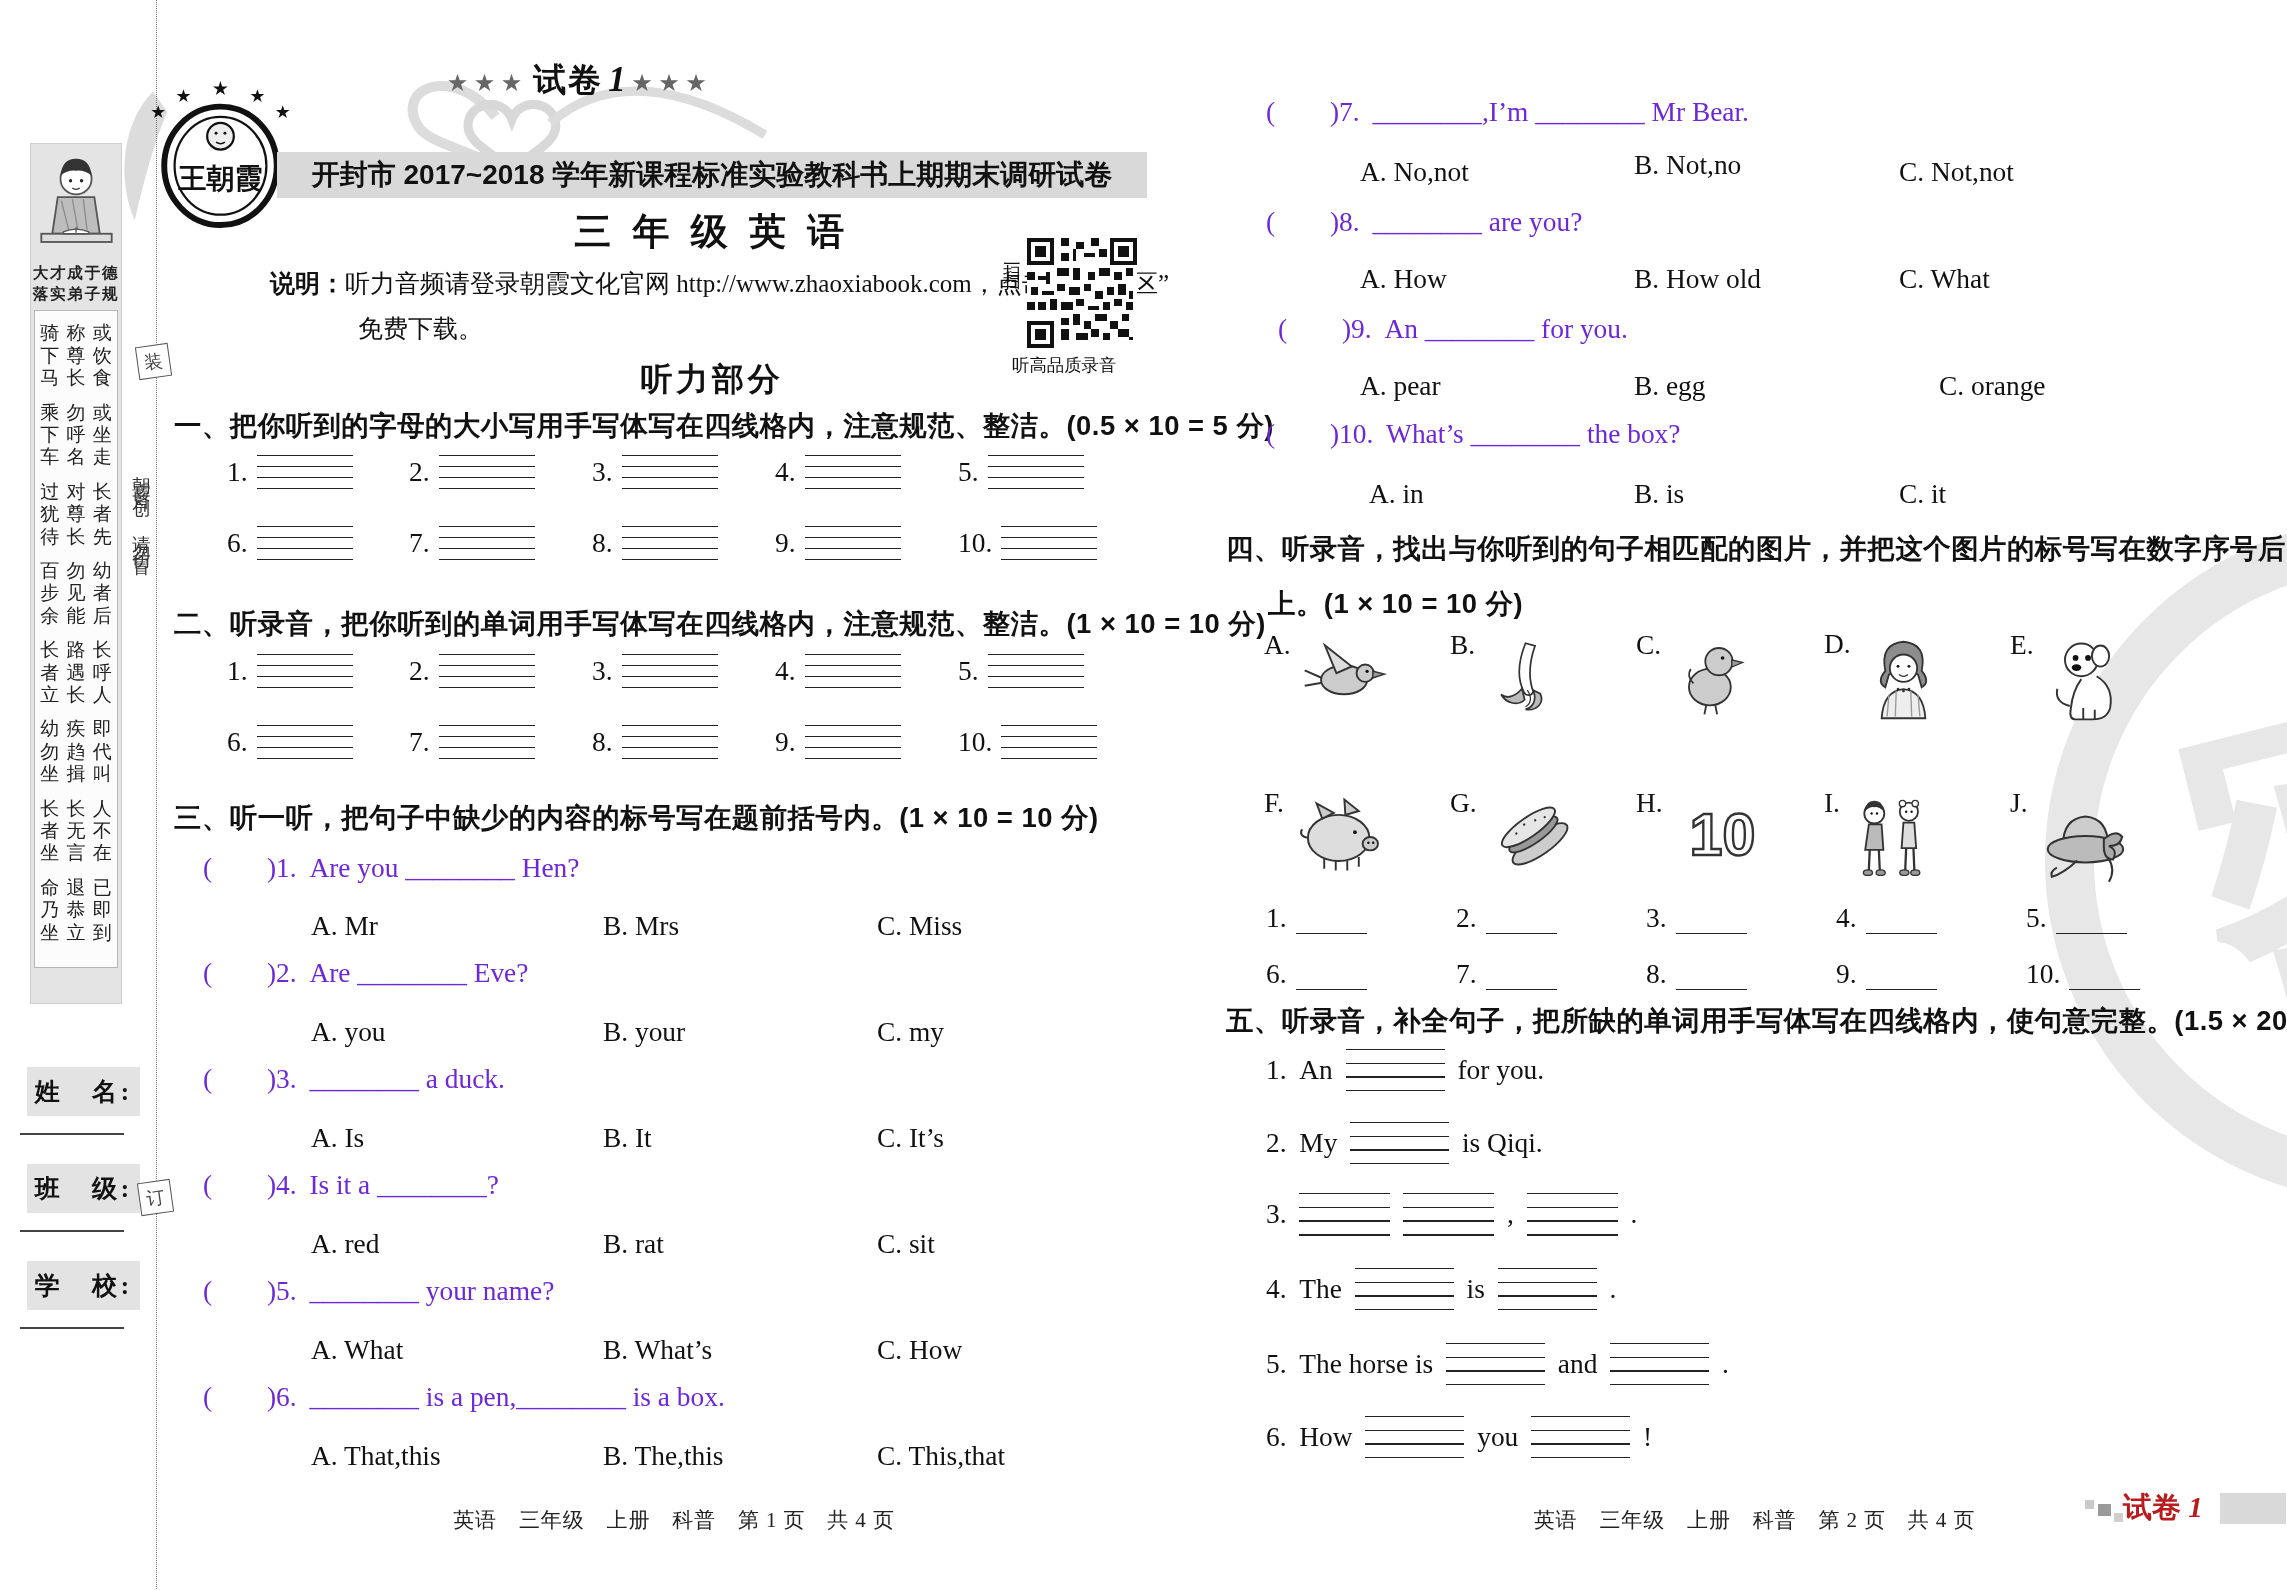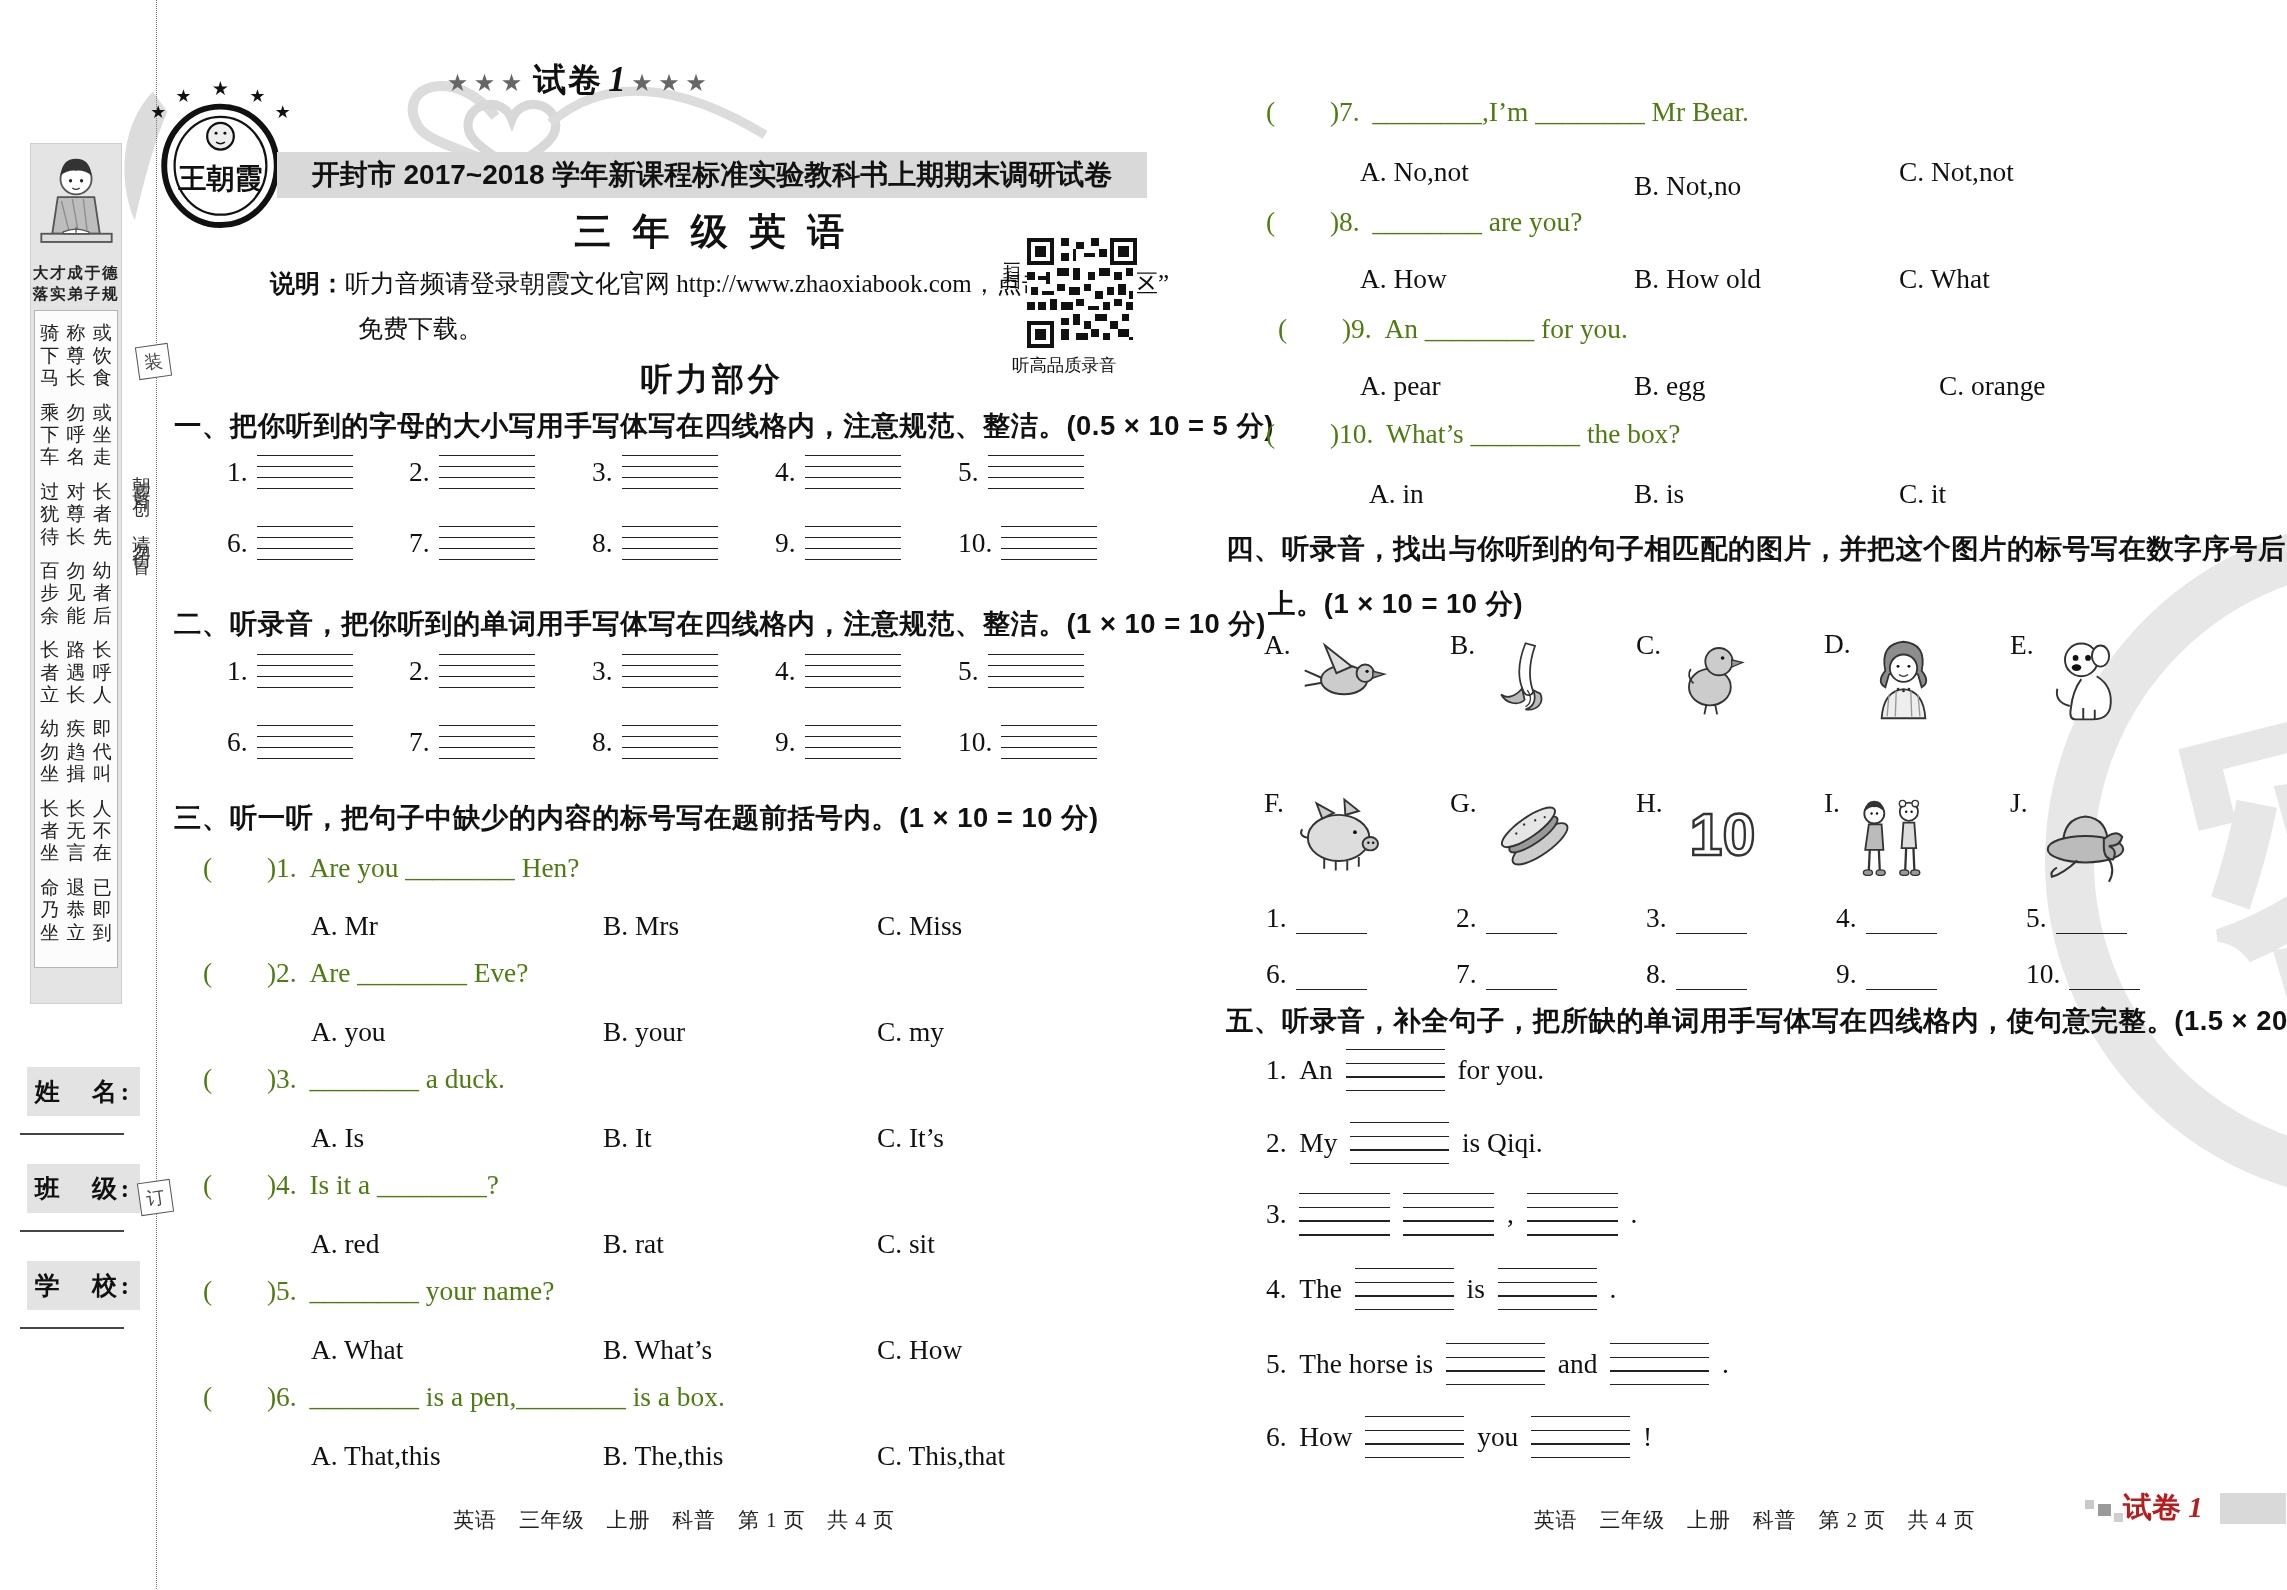--- a/index.html
+++ b/index.html
@@ -1,18 +1,18 @@
 <!DOCTYPE html>
 <html style="font-size:14.6px"><head>
 <meta charset="utf-8">
 <style>
   html,body{margin:0;padding:0;background:#fff;}
   #root{position:relative;width:2287px;height:1591px;background:#fff;overflow:hidden;color:#111;}
   .abs{position:absolute;}
-  .qline{font:27.4px "Liberation Serif",serif;white-space:nowrap;color:#4d7c0f;}
+  .qline{font:27.4px "Liberation Serif",serif;white-space:nowrap;color:#6d28d9;}
   .qpre{margin-right:12.8px;}
   .opt{position:absolute;font:27.4px "Liberation Serif",serif;white-space:nowrap;color:#111;}
   .sechead{font:bold 27.4px "Liberation Sans",sans-serif;color:#111;letter-spacing:0.5px;white-space:nowrap;}
   .grid4{width:96px;height:35px;background-image:repeating-linear-gradient(to bottom,#222 0,#222 1.4px,transparent 1.4px,transparent 11px);}
   .grid5{display:inline-block;width:99px;height:43px;background-image:repeating-linear-gradient(to bottom,#222 0,#222 1.4px,transparent 1.4px,transparent 13.7px);}
   .gitem{display:flex;align-items:center;gap:9.1px;}
   .gnum{font:27.4px "Liberation Serif",serif;color:#111;}
   .sline{display:flex;align-items:center;gap:12.8px;font:27.4px "Liberation Serif",serif;white-space:nowrap;color:#111;}
   .bitem{display:flex;align-items:flex-end;gap:9.1px;font:27.4px "Liberation Serif",serif;color:#111;}
   .blank{display:inline-block;width:71px;border-bottom:1.8px solid #222;height:1.05em;}
@@ -329,21 +329,21 @@
 
   <div class="abs qline" style="left:203px;top:1382px;"><span class="qpre">(  )6.</span><span>________ is a pen,________ is a box.</span></div>
   <span class="opt" style="left:311px;top:1441px;">A. That,this</span>
   <span class="opt" style="left:603px;top:1441px;">B. The,this</span>
   <span class="opt" style="left:877px;top:1441px;">C. This,that</span>
 
   <div class="abs footer" style="left:169px;top:1506px;width:1010px;">英语　三年级　上册　科普　第 1 页　共 4 页</div>
 
   <div class="abs qline" style="left:1266px;top:97px;"><span class="qpre">(  )7.</span><span>________,I’m ________ Mr Bear.</span></div>
   <span class="opt" style="left:1360px;top:157px;">A. No,not</span>
-  <span class="opt" style="left:1634px;top:171px;">B. Not,no</span>
+  <span class="opt" style="left:1634px;top:150px;">B. Not,no</span>
   <span class="opt" style="left:1899px;top:157px;">C. Not,not</span>
 
   <div class="abs qline" style="left:1266px;top:207px;"><span class="qpre">(  )8.</span><span>________ are you?</span></div>
   <span class="opt" style="left:1360px;top:264px;">A. How</span>
   <span class="opt" style="left:1634px;top:264px;">B. How old</span>
   <span class="opt" style="left:1899px;top:264px;">C. What</span>
 
   <div class="abs qline" style="left:1266px;top:314px;margin-left:12px;"><span class="qpre">(  )9.</span><span>An ________ for you.</span></div>
   <span class="opt" style="left:1360px;top:371px;">A. pear</span>
   <span class="opt" style="left:1634px;top:371px;">B. egg</span>

